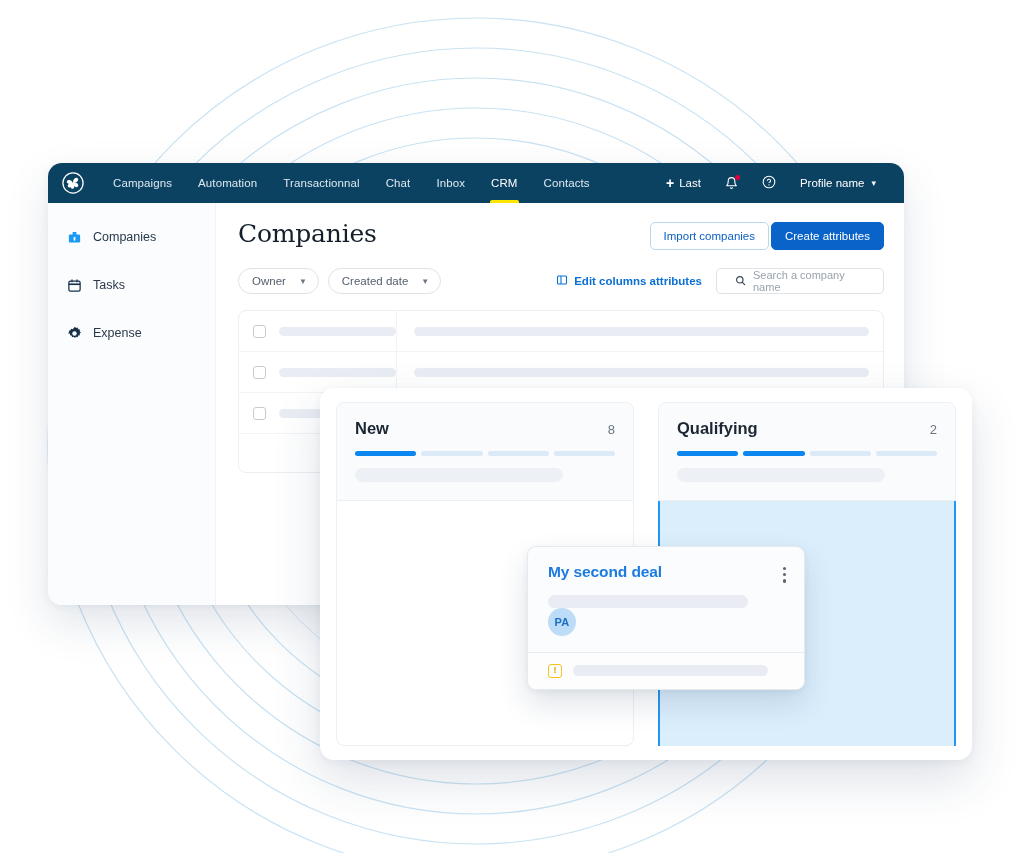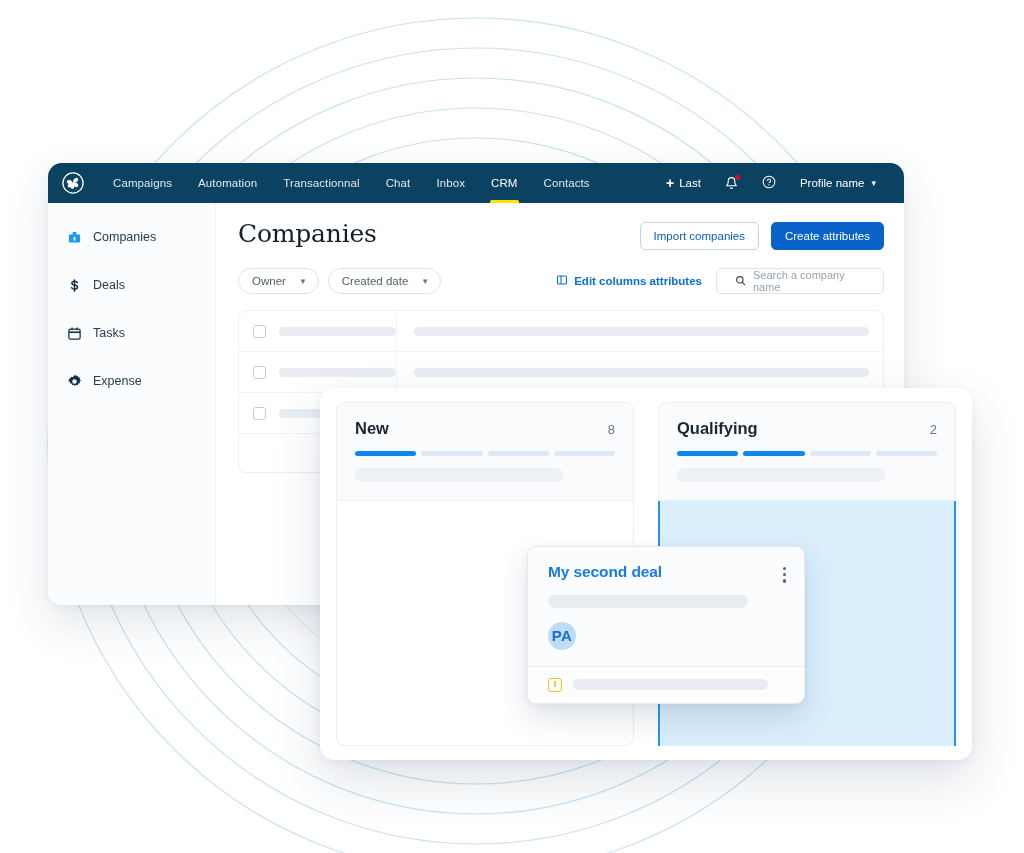--- a/index.html
+++ b/index.html
@@ -67,21 +67,21 @@
   .side-item.active { color:#1b2733; }
   .side-item.active .s-label { color:#26384a; }
 
   
   .content { flex:1; padding: 16px 20px 0 22px; background:#fff; position:relative; }
   .page-title {
     font-family:"DejaVu Serif","Liberation Serif",serif;
     font-size:25px; color:#141f2b; font-weight:400; letter-spacing:-.2px;
   }
   .title-row { display:flex; align-items:flex-start; }
-  .title-actions { margin-left:auto; display:flex; gap:12px; padding-top:3px; }
+  .title-actions { margin-left:auto; display:flex; gap:2px; padding-top:3px; }
   .btn {
     font-size:11.5px; border-radius:5px; padding:7px 13px; cursor:pointer;
     white-space:nowrap; font-weight:400;
   }
   .btn-outline { background:#fff; border:1px solid #bcd7ec; color:#0b5fc4; }
   .btn-primary { background:#0a63c9; border:1px solid #0a63c9; color:#fff; }
 
   .filters-row { display:flex; align-items:center; margin-top:18px; gap:9px; }
   .pill {
     border:1px solid #dfe3e8; border-radius:16px; background:#fff;
@@ -164,22 +164,22 @@
     z-index: 6; overflow:hidden;
   }
   .deal-main { padding: 16px 18px 16px 20px; }
   .deal-title-row { display:flex; align-items:flex-start; }
   .deal-title { font-size:15.5px; font-weight:700; color:#1b7be0; letter-spacing:-.1px; }
   .dots { margin-left:auto; display:flex; flex-direction:column; gap:3px; align-items:center; padding-top:4px; cursor:pointer; }
   .dots i { width:3.2px; height:3.2px; border-radius:50%; background:#5b6672; display:block; }
   .deal-sk { height:13px; border-radius:7px; background:#e9edf3; margin-top:12px; width:84%; }
   .avatar {
     width:28px; height:28px; border-radius:50%; background:#bcdcf7;
-    color:#1b6fc4; font-size:15px; font-weight:700; display:flex;
-    align-items:center; justify-content:center; margin-top:14px; letter-spacing:.3px;
+    color:#1b6fc4; font-size:11px; font-weight:700; display:flex;
+    align-items:center; justify-content:center; letter-spacing:.3px;
   }
   .deal-foot {
     border-top:1px solid #e9edf1; background:#fdfdfe;
     padding:11px 18px 11px 20px; display:flex; align-items:center; gap:11px;
   }
   .warn-ic {
     width:14px; height:14px; border:1.6px solid #f4c21b; border-radius:3px;
     color:#d9a800; font-size:9px; font-weight:700; display:flex;
     align-items:center; justify-content:center; flex:0 0 14px; line-height:1;
   }
@@ -280,29 +280,20 @@
       <div class="sidebar">
         <div class="side-item active">
           <span class="s-ico">
             <svg width="15" height="15" viewBox="0 0 24 24" fill="#1a9af2">
               <rect x="3" y="7" width="18" height="13" rx="2"></rect>
               <rect x="9" y="3" width="6" height="5" rx="1"></rect>
               <rect x="10.6" y="11" width="2.8" height="6" rx="1" fill="#ffffff"></rect>
             </svg>
           </span>
           <span class="s-label">Companies</span>
-        </div>
-        <div class="side-item">
-          <span class="s-ico">
-            <svg width="15" height="15" viewBox="0 0 24 24" fill="none" stroke="#17304a" stroke-width="2.4" stroke-linecap="round">
-              <path d="M12 3v18"></path>
-              <path d="M16.5 7.2c-.8-1.3-2.4-2-4.5-2-2.6 0-4.2 1.2-4.2 3 0 4.2 9 2 9 6.3 0 1.9-1.8 3.3-4.6 3.3-2.4 0-4.1-.8-4.9-2.2"></path>
-            </svg>
-          </span>
-          <span class="s-label">Deals</span>
         </div>
         <div class="side-item">
           <span class="s-ico">
             <svg width="15" height="15" viewBox="0 0 24 24" fill="none" stroke="#17304a" stroke-width="2">
               <rect x="3" y="5" width="18" height="16" rx="2.5"></rect>
               <path d="M3 10h18" stroke-width="2.6"></path>
               <path d="M8 3v3M16 3v3" stroke-linecap="round"></path>
             </svg>
           </span>
           <span class="s-label">Tasks</span>

